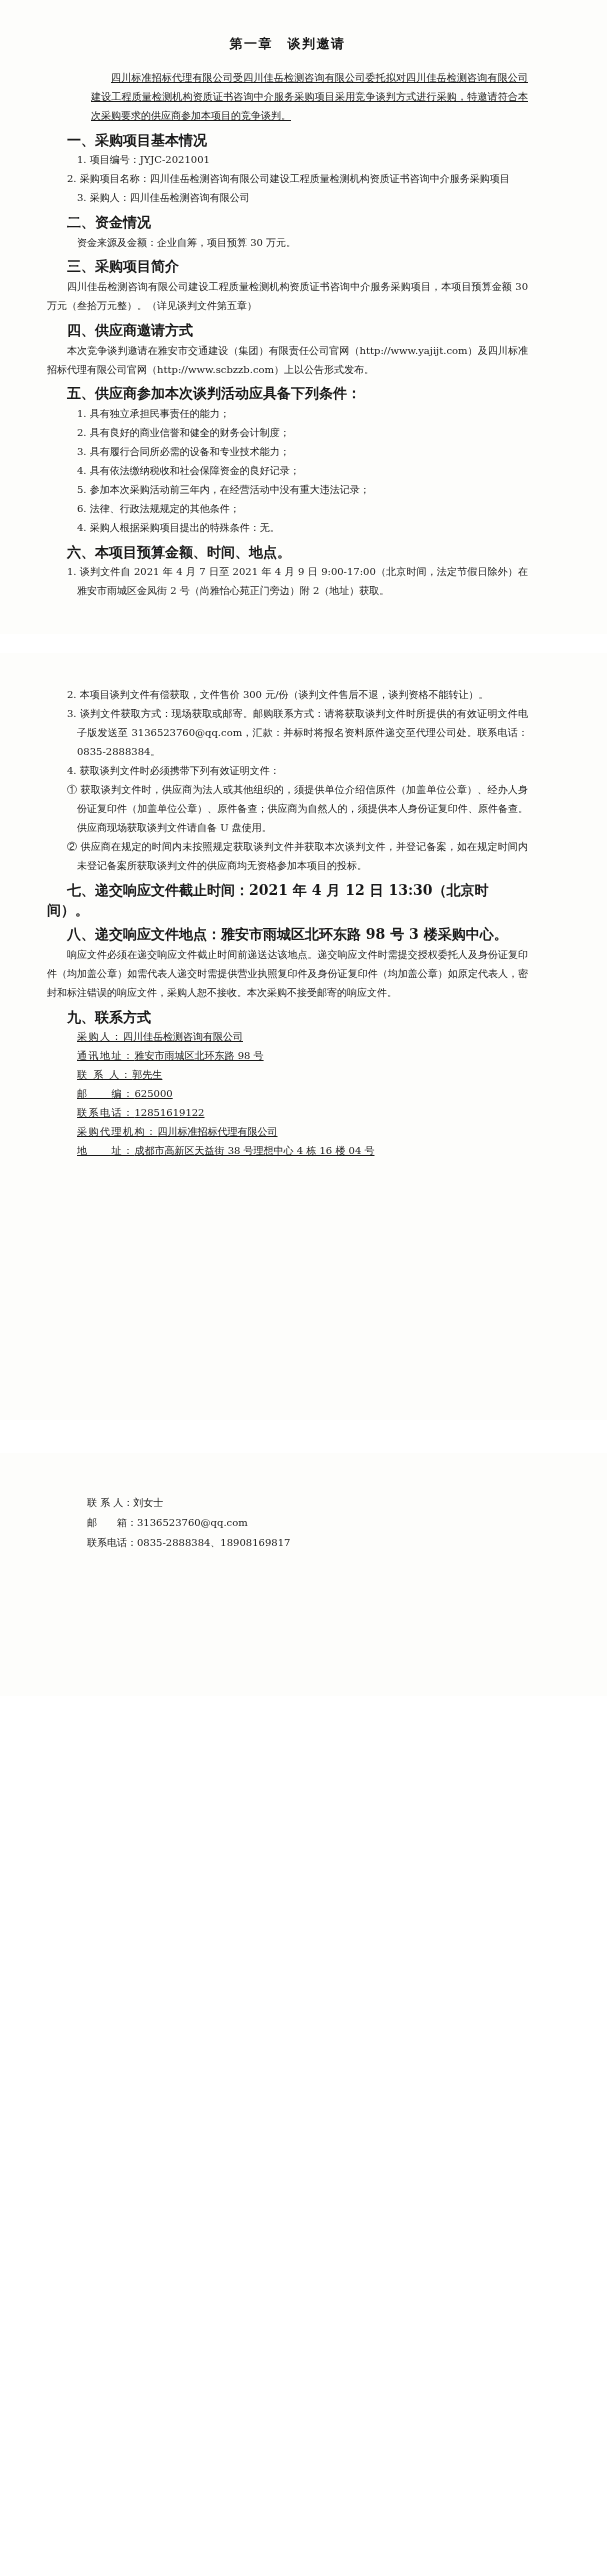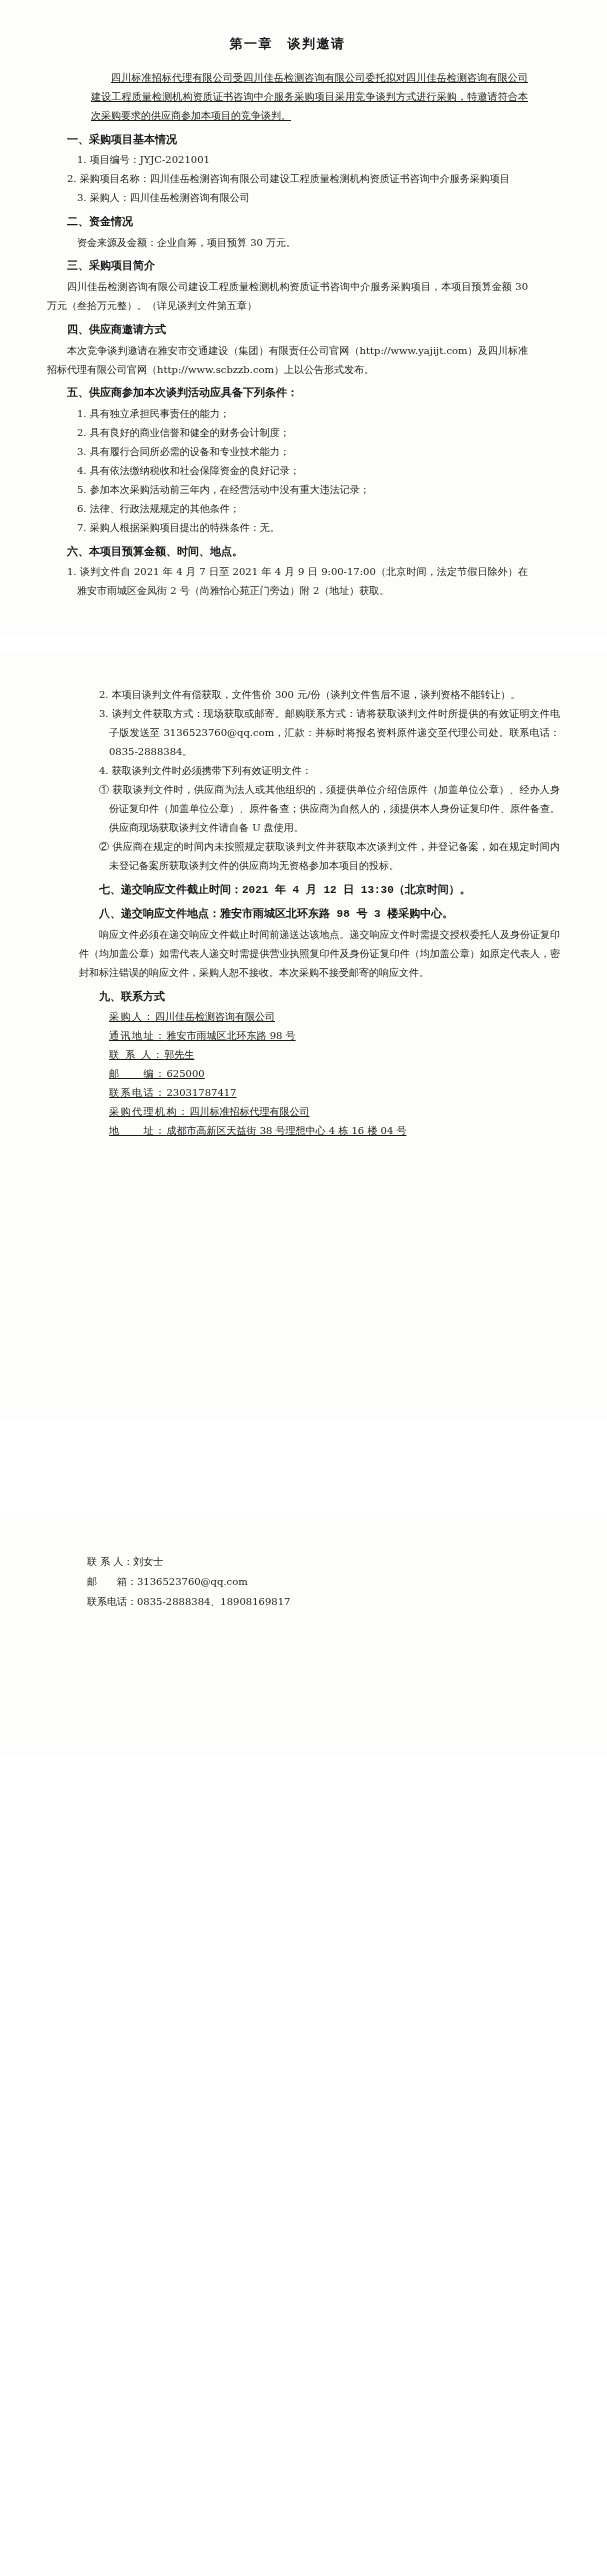--- a/index.html
+++ b/index.html
@@ -20,46 +20,45 @@
     width: 608px;
     background: #fdfdfb;
   }
   .page-inner {
     padding: 0 47px;
     box-sizing: border-box;
     width: 575px;
   }
   #page1 { top: 0; height: 634px; }
   #page2 { top: 653px; height: 767px; }
-  #page3 { top: 1512px; height: 243px; }
+  #page3 { top: 1453px; height: 243px; }
 
   .doc-title {
     text-align: center;
     font-size: 13px;
     font-weight: bold;
     letter-spacing: 1.5px;
     margin: 35px 0 15px 0;
     font-family: "DejaVu Serif", "Liberation Serif", serif;
   }
   .para {
     font-size: 10px;
     line-height: 19px;
     text-align: justify;
     text-justify: inter-ideograph;
     margin: 0 0 2.3px 0;
   }
   .indent2 { text-indent: 20px; }
   .u { text-decoration: underline; margin-left: 44px; }
   .section-head {
-    font-size: 11px;
+    font-size: 14px;
     font-weight: bold;
     line-height: 20px;
     margin: 4.6px 0 0.8px 0;
     text-indent: 20px;
-    font-family: Liberation Mono, monospace;
   }
   .lvl2 {
     font-size: 10px;
     line-height: 19px;
     text-indent: 30px;
     margin: 0;
     text-align: justify;
   }
   .lvl2-hang {
     font-size: 10px;
@@ -150,48 +149,48 @@
     <div class="section-head">四、供应商邀请方式</div>
     <p class="para indent2">本次竞争谈判邀请在雅安市交通建设（集团）有限责任公司官网（http://www.yajijt.com）及四川标准招标代理有限公司官网（http://www.scbzzb.com）上以公告形式发布。</p>
 
     <div class="section-head">五、供应商参加本次谈判活动应具备下列条件：</div>
     <p class="lvl2">1. 具有独立承担民事责任的能力；</p>
     <p class="lvl2">2. 具有良好的商业信誉和健全的财务会计制度；</p>
     <p class="lvl2">3. 具有履行合同所必需的设备和专业技术能力；</p>
     <p class="lvl2">4. 具有依法缴纳税收和社会保障资金的良好记录；</p>
     <p class="lvl2">5. 参加本次采购活动前三年内，在经营活动中没有重大违法记录；</p>
     <p class="lvl2">6. 法律、行政法规规定的其他条件；</p>
-    <p class="lvl2">7. 采购人根据采购项目提出的特殊条件：无。</p>
+    <p class="lvl2">4. 采购人根据采购项目提出的特殊条件：无。</p>
 
     <div class="section-head">六、本项目预算金额、时间、地点。</div>
     <p class="lvl2-hang">1. 谈判文件自 2021 年 4 月 7 日至 2021 年 4 月 9 日 9:00-17:00（北京时间，法定节假日除外）在雅安市雨城区金凤街 2 号（尚雅怡心苑正门旁边）附 2（地址）获取。</p>
   </div>
 </div>
 
 <div class="page" id="page2">
-  <div class="page-inner" style="padding-top:32px;margin-left:32px;">
+  <div class="page-inner" style="padding-top:32px;">
     <p class="lvl2-hang">2. 本项目谈判文件有偿获取，文件售价 300 元/份（谈判文件售后不退，谈判资格不能转让）。</p>
     <p class="lvl2-hang">3. 谈判文件获取方式：现场获取或邮寄。邮购联系方式：请将获取谈判文件时所提供的有效证明文件电子版发送至 3136523760@qq.com，汇款：并标时将报名资料原件递交至代理公司处。联系电话：0835-2888384。</p>
     <p class="lvl2-hang">4. 获取谈判文件时必须携带下列有效证明文件：</p>
     <p class="lvl2-hang">① 获取谈判文件时，供应商为法人或其他组织的，须提供单位介绍信原件（加盖单位公章）、经办人身份证复印件（加盖单位公章）、原件备查；供应商为自然人的，须提供本人身份证复印件、原件备查。供应商现场获取谈判文件请自备 U 盘使用。</p>
     <p class="lvl2-hang">② 供应商在规定的时间内未按照规定获取谈判文件并获取本次谈判文件，并登记备案，如在规定时间内未登记备案所获取谈判文件的供应商均无资格参加本项目的投标。</p>
 
     <div class="section-head">七、递交响应文件截止时间：2021 年 4 月 12 日 13:30（北京时间）。</div>
 
     <div class="section-head">八、递交响应文件地点：雅安市雨城区北环东路 98 号 3 楼采购中心。</div>
     <p class="para indent2">响应文件必须在递交响应文件截止时间前递送达该地点。递交响应文件时需提交授权委托人及身份证复印件（均加盖公章）如需代表人递交时需提供营业执照复印件及身份证复印件（均加盖公章）如原定代表人，密封和标注错误的响应文件，采购人恕不接收。本次采购不接受邮寄的响应文件。</p>
 
     <div class="section-head">九、联系方式</div>
 
     <div style="position:relative;text-decoration:underline;">
       <p class="contact-line"><span class="lbl">采购人：</span><span>四川佳岳检测咨询有限公司</span></p>
       <p class="contact-line"><span class="lbl">通讯地址：</span><span>雅安市雨城区北环东路 98 号</span></p>
       <p class="contact-line"><span class="lbl">联 系 人：</span><span>郭先生</span></p>
       <p class="contact-line"><span class="lbl">邮　　编：</span><span>625000</span></p>
-      <p class="contact-line"><span class="lbl">联系电话：</span><span>23031787417</span></p>
+      <p class="contact-line"><span class="lbl">联系电话：</span><span>12851619122</span></p>
       <p class="contact-line"><span class="lbl">采购代理机构：</span><span>四川标准招标代理有限公司</span></p>
       <p class="contact-line"><span class="lbl">地　　址：</span><span>成都市高新区天益街 38 号理想中心 4 栋 16 楼 04 号</span></p>
     </div>
   </div>
 </div>
 
 <div class="seal">
   <div class="seal-top">四川佳岳检测咨询有限公司</div>
   <div class="star">★</div>
   <div class="seal-bottom">公章</div>

